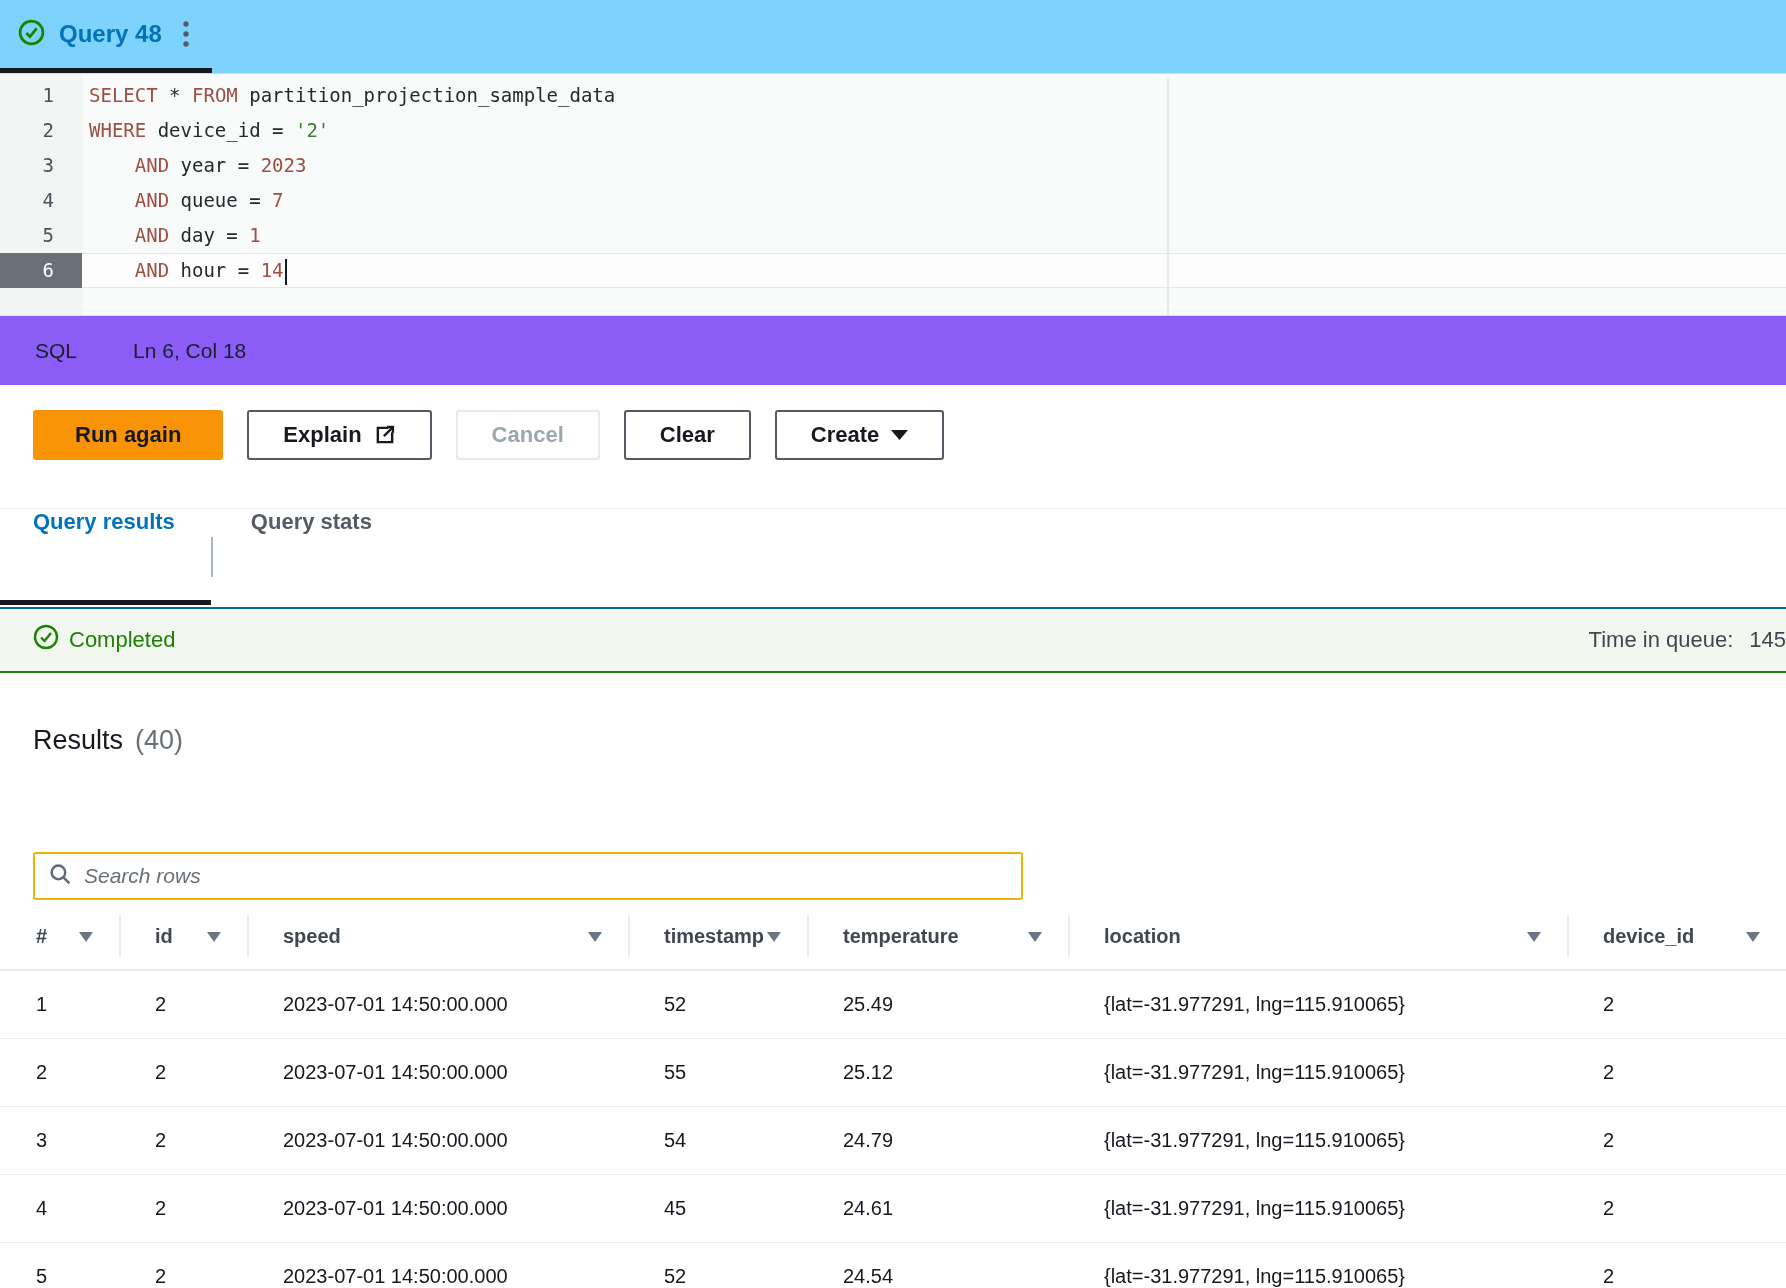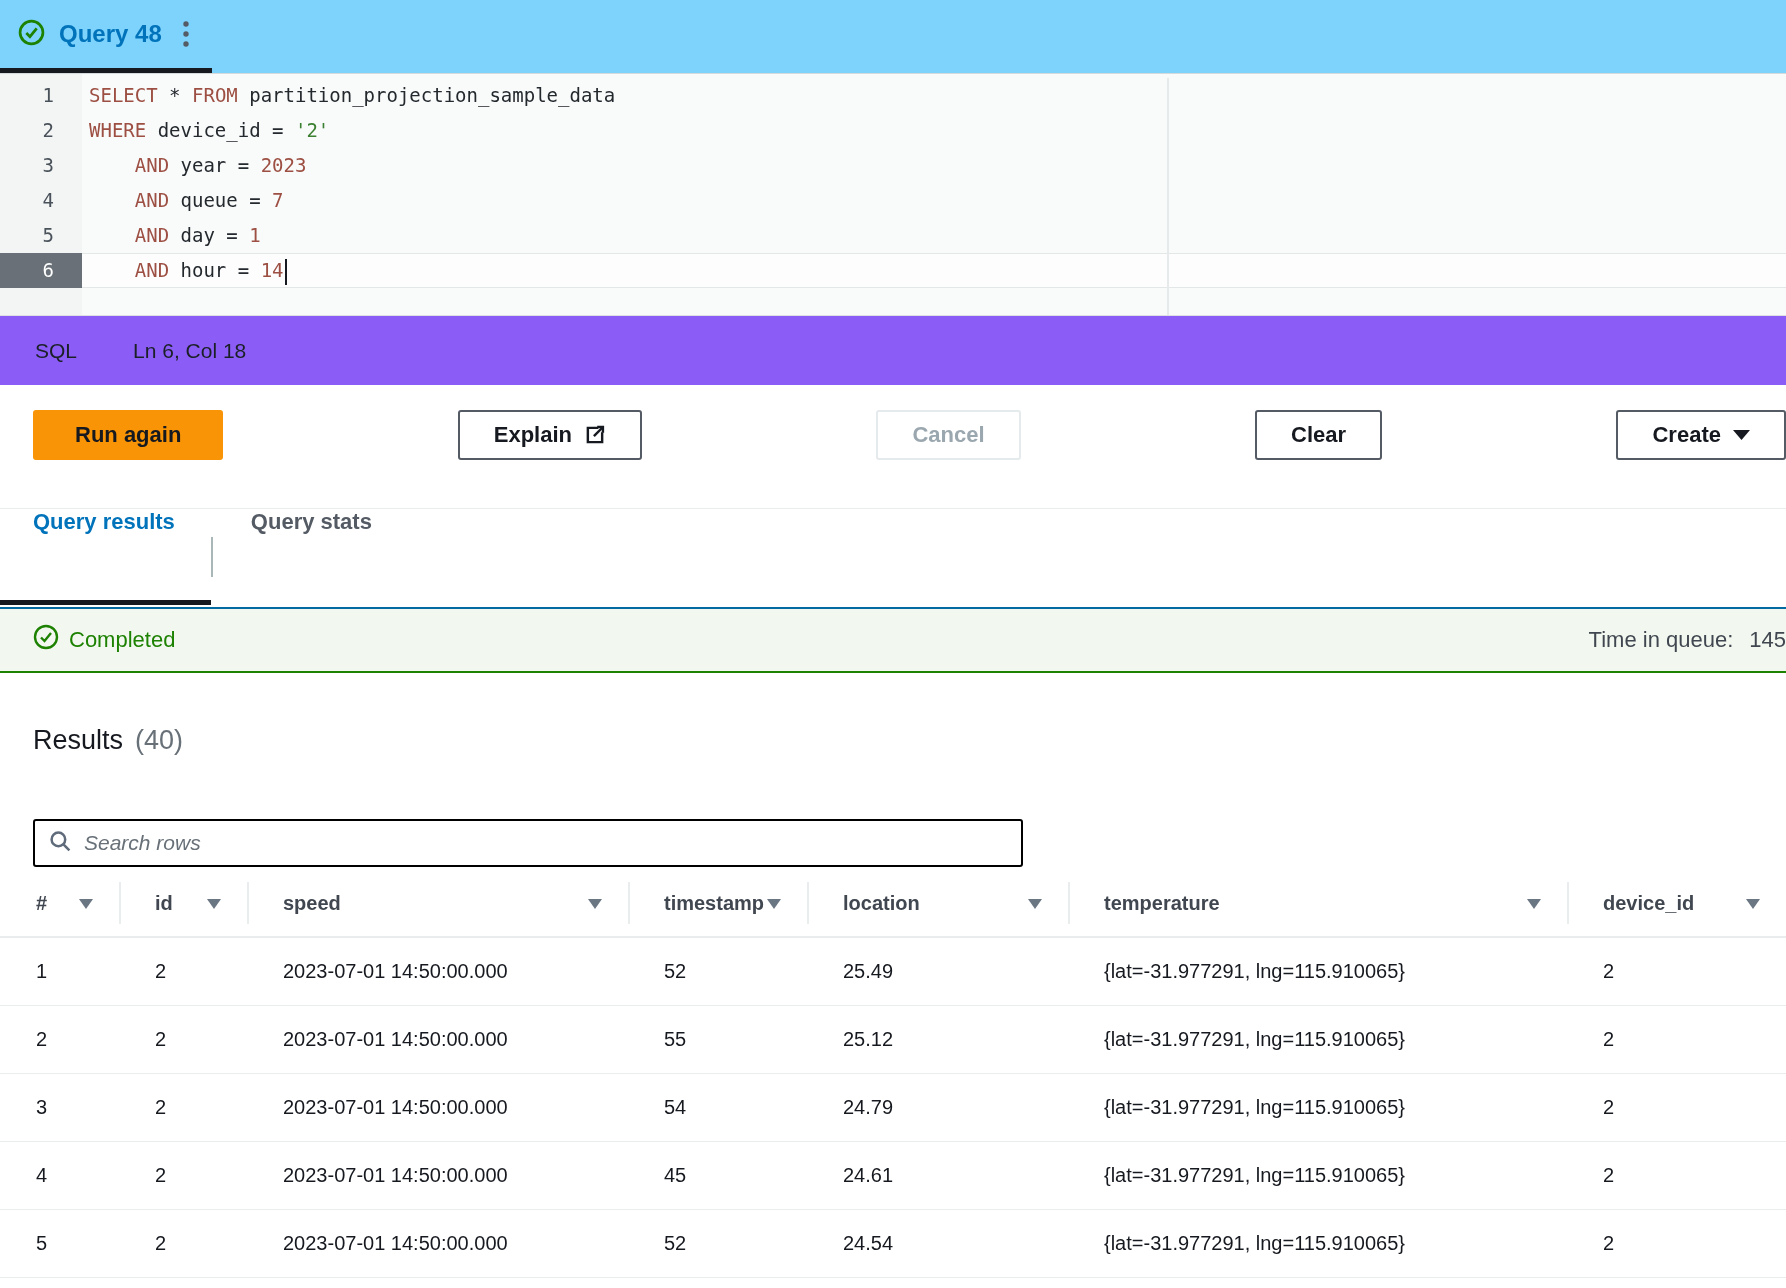--- a/index.html
+++ b/index.html
@@ -25,21 +25,21 @@
   .line.active .code { background:#fdfdfd; box-shadow: inset 0 1px 0 #e4e7e7, inset 0 -1px 0 #e4e7e7; }
   .tk-kw { color:#9c4f42; } .tk-num { color:#9c4f42; }
   .tk-str { color:#3c8031; } .tk-op,.tk-pl { color:#24292e; }
   .cursor { display:inline-block; width:2px; height:26px; background:#16191f; vertical-align:middle; margin-left:1px; }
 
   
   .statusbar { height:70px; background:#8b5cf6; border-top:1px solid #dde1e1; display:flex; align-items:center; padding-left:35px; font-size:21px; color:#1a2026; }
   .statusbar .pos { margin-left:56px; }
 
   
-  .actions { margin-top:25px; padding-left:33px; display:flex; gap:24px; height:50px;justify-content:space-between; }
+  .actions { margin-top:25px; padding-left:33px; display:flex; gap:24px; height:50px; }
   .btn { height:50px; border-radius:3px; font-size:22px; font-weight:bold; color:#16191f;
          background:#fff; border:2px solid #545b64; padding:0 34px; display:flex; align-items:center; gap:12px; cursor:pointer; }
   .btn-primary { background:#f89406; border:2px solid #f89406; padding:0 40px; }
   .btn-disabled { border-color:#e5eaec; color:#9ba7af; cursor:default; }
   .btn svg { display:block; }
 
   
   .rtabs { margin-top:48px; border-top:1px solid #eaeded; height:97px; display:flex; align-items:stretch; }
   .rtab { position:relative; display:flex; font-size:22px; font-weight:bold; color:#545b64; cursor:pointer; }
   .rtab-results { padding:0 36px 0 33px; color:#0073bb; }
@@ -51,21 +51,21 @@
   .banner { margin-top:2px; height:66px; background:#f2f8f0; border-top:2px solid #0369a1; border-bottom:2px solid #1d8102;
             display:flex; align-items:center; padding-left:33px; }
   .banner-state { display:flex; align-items:center; gap:10px; color:#1d8102; font-size:22px; }
   .queue { margin-left:auto; display:flex; align-items:center; color:#414750; font-size:22px; white-space:nowrap; }
   .queue .val { margin-left:16px; }
 
   
   .results-title { margin:52px 0 0 33px; font-size:27px; display:flex; gap:12px; align-items:baseline; }
   .results-title .t { font-weight:normal; color:#16191f; }
   .results-title .c { color:#687078; font-weight:normal; }
-  .searchbox { margin:63px 0 0 33px; width:990px; height:48px; border:2px solid #000000; border-radius:3px;
+  .searchbox { margin:96px 0 0 33px; width:990px; height:48px; border:2px solid #eab308; border-radius:3px;
                background:#fff; display:flex; align-items:center; padding:0 14px; gap:12px; }
   .searchbox input { border:none; outline:none; flex:1; font-size:21px; font-style:italic; color:#16191f;
                      font-family:"Liberation Sans", sans-serif; background:transparent; }
   .searchbox input::placeholder { color:#687078; font-style:italic; }
 
   .grid { display:grid; grid-template-columns:119px 128px 381px 179px 261px 499px 219px; }
   .thead { margin-top:3px; height:68px; border-bottom:2px solid #eaeded; }
   .hcell { position:relative; display:flex; align-items:center; justify-content:space-between;
            padding:0 25px 0 36px; font-size:20px; font-weight:bold; color:#414750; cursor:pointer; }
   .hcell + .hcell::before { content:''; position:absolute; left:0; top:12px; bottom:12px; width:2px; background:#eaeded; }
@@ -220,27 +220,27 @@
           <polygon points="1,1 15,1 8,11" fill="#6b7683"></polygon>
         </svg></span>
     </div>
     <div class="hcell">
       <span>timestamp</span>
       <span><svg width="16" height="12" viewBox="0 0 16 12">
           <polygon points="1,1 15,1 8,11" fill="#6b7683"></polygon>
         </svg></span>
     </div>
     <div class="hcell">
+      <span>temperature</span>
+      <span><svg width="16" height="12" viewBox="0 0 16 12">
+          <polygon points="1,1 15,1 8,11" fill="#6b7683"></polygon>
+        </svg></span>
+    </div>
+    <div class="hcell">
       <span>location</span>
-      <span><svg width="16" height="12" viewBox="0 0 16 12">
-          <polygon points="1,1 15,1 8,11" fill="#6b7683"></polygon>
-        </svg></span>
-    </div>
-    <div class="hcell">
-      <span>temperature</span>
       <span><svg width="16" height="12" viewBox="0 0 16 12">
           <polygon points="1,1 15,1 8,11" fill="#6b7683"></polygon>
         </svg></span>
     </div>
     <div class="hcell">
       <span>device_id</span>
       <span><svg width="16" height="12" viewBox="0 0 16 12">
           <polygon points="1,1 15,1 8,11" fill="#6b7683"></polygon>
         </svg></span>
     </div>

